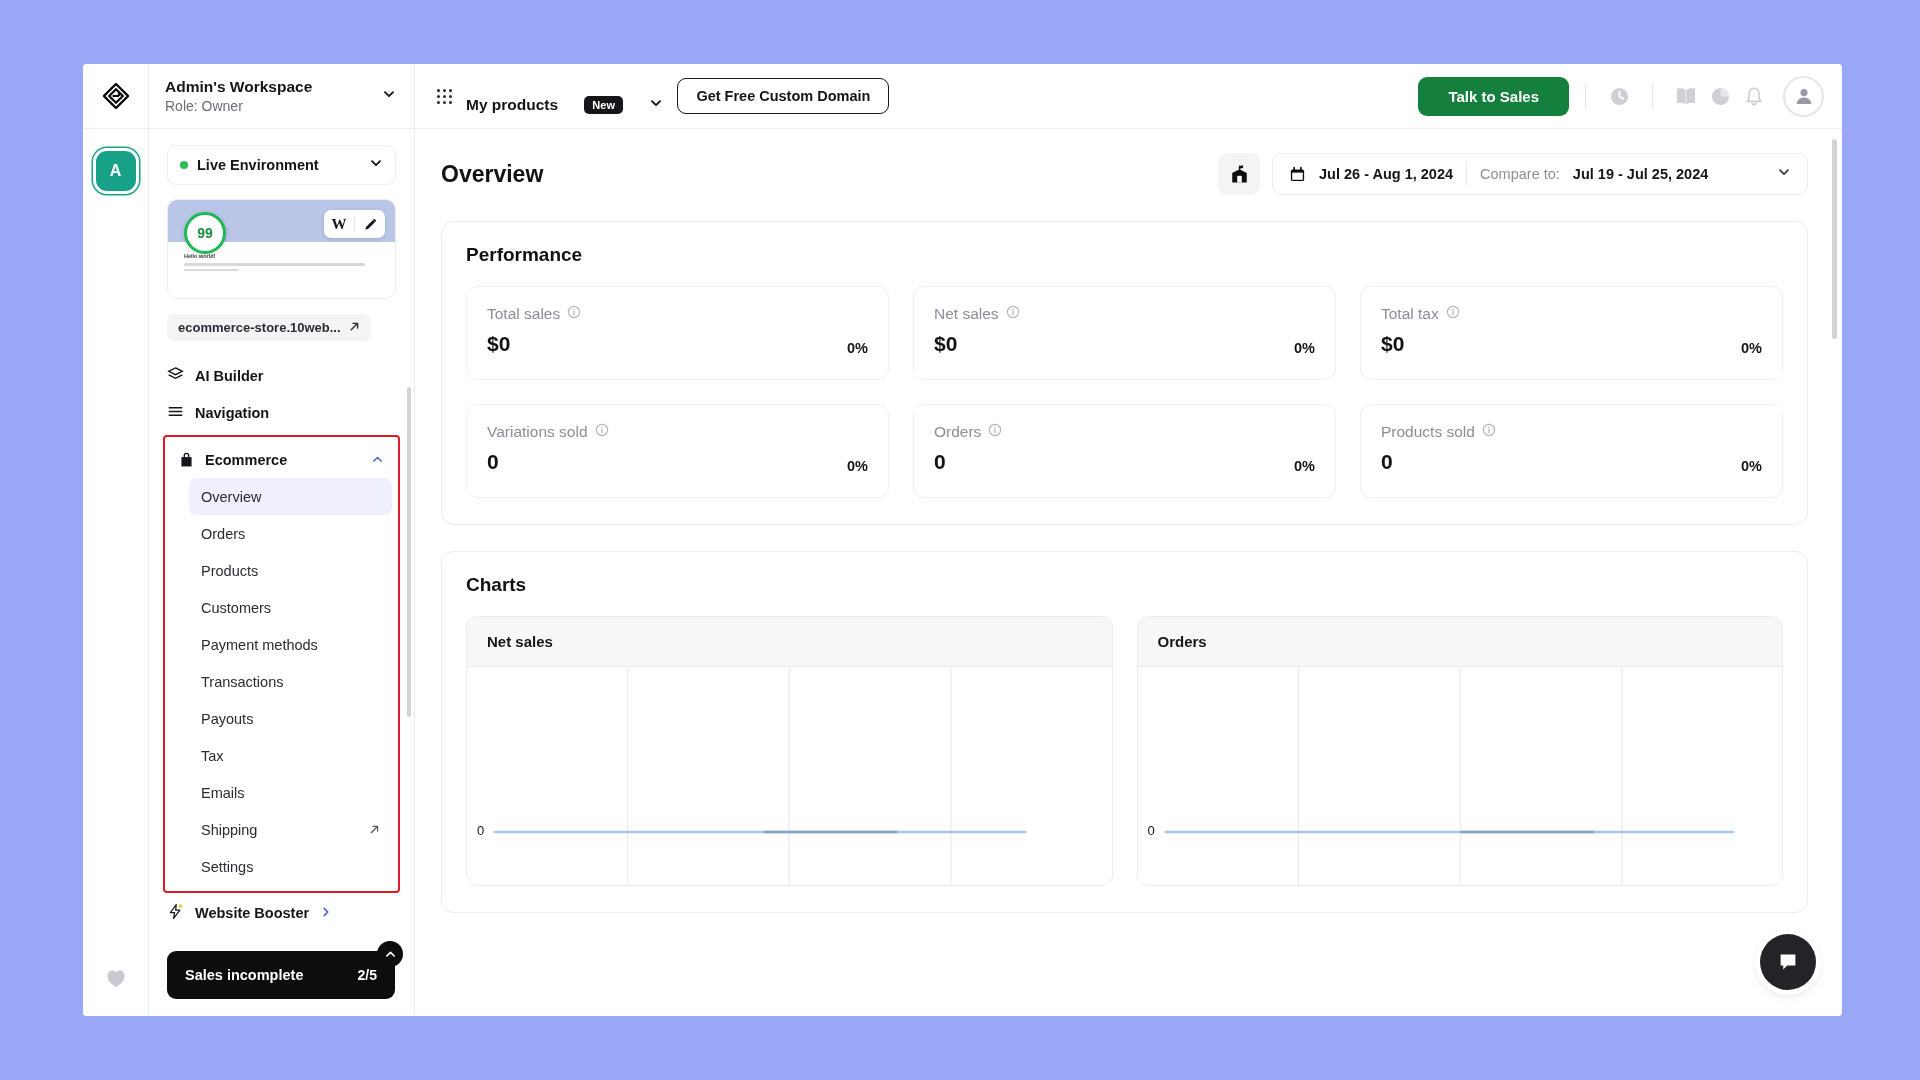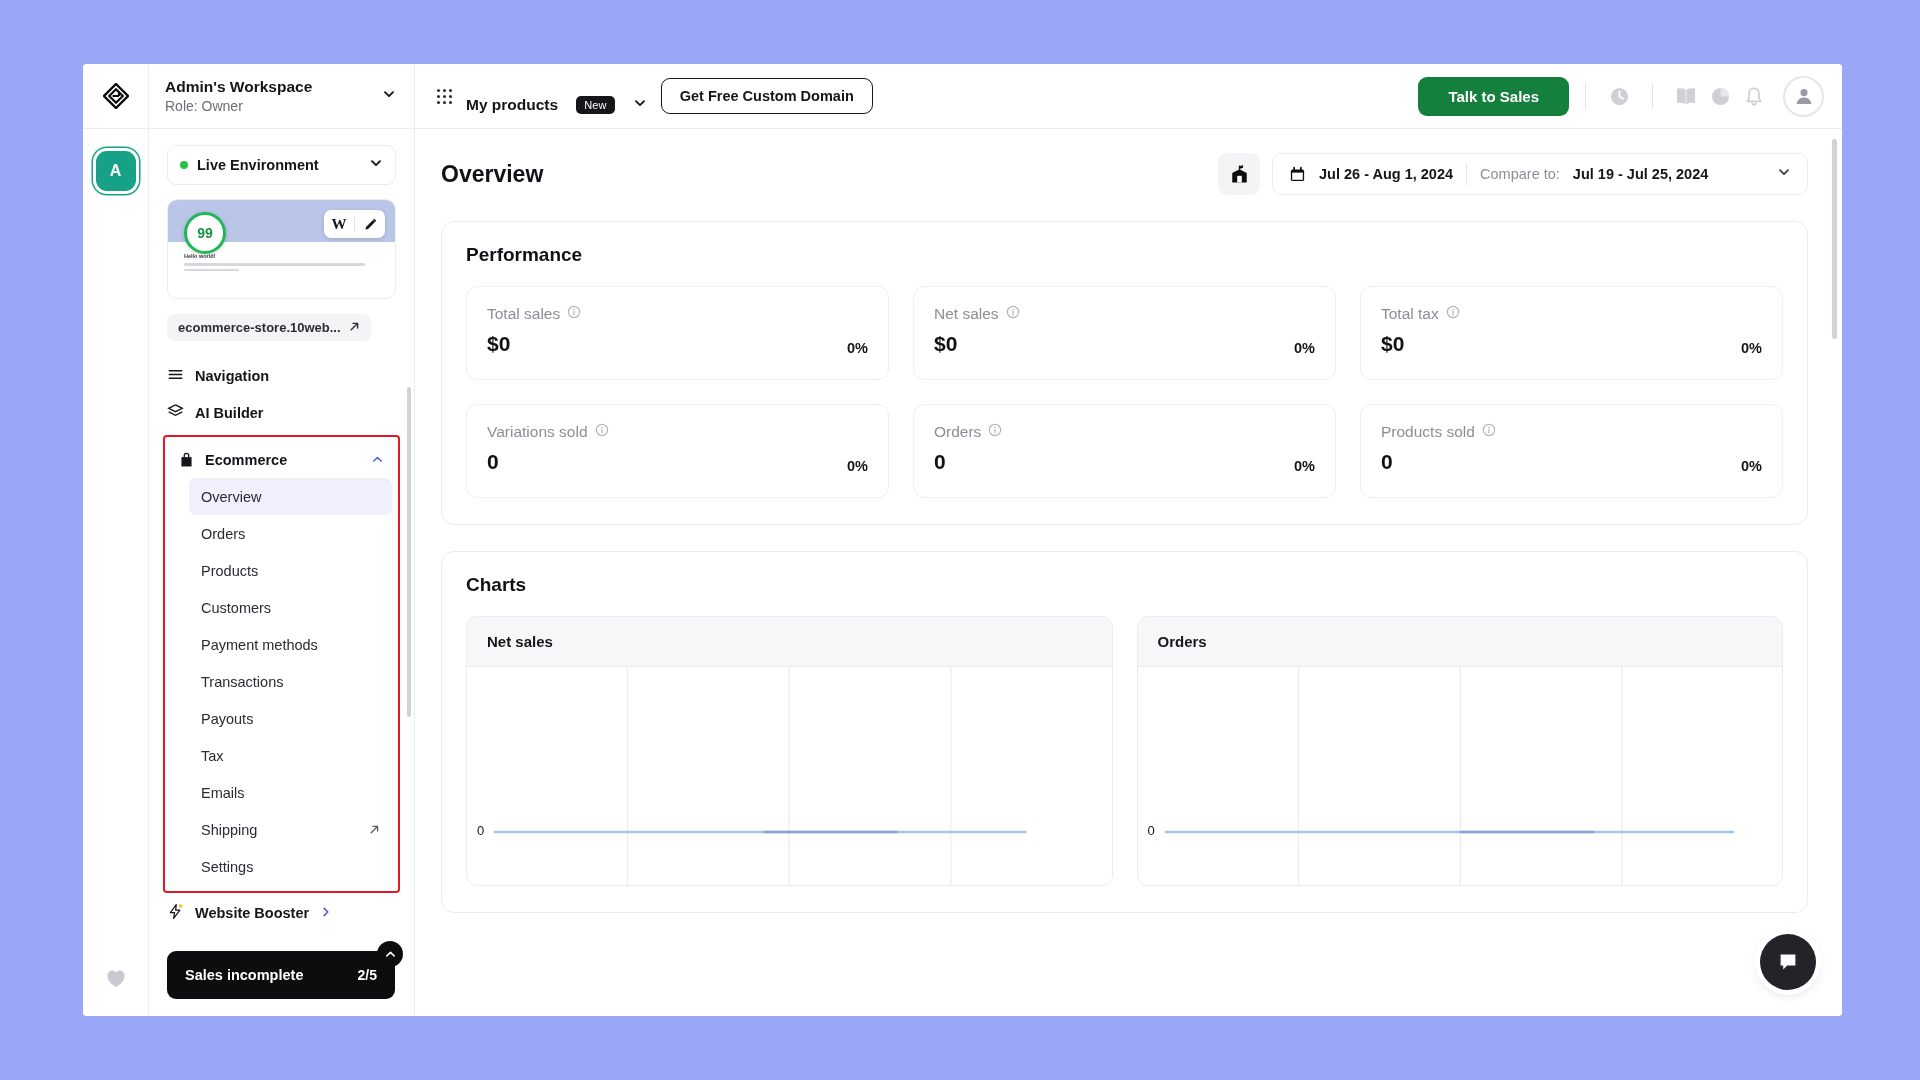--- a/index.html
+++ b/index.html
@@ -43,24 +43,24 @@
     justify-content: flex-end;
   }
   .ws-texts { flex: 1; min-width: 0; }
   .ws-name { font-size: 15.5px; font-weight: 700; color: #16161a; line-height: 1.25; }
   .ws-role { font-size: 14px; color: #6d6d78; line-height: 1.3; }
   .chev { color: #16161a; flex: 0 0 auto; }
 
   .topbar-mid { display: flex; align-items: center; gap: 14px; padding-left: 22px; }
   .grid-dots { display: grid; grid-template-columns: repeat(3, 3px); gap: 3px; }
   .grid-dots i { width: 3px; height: 3px; background: #2b2b33; border-radius: 50%; display: block; }
-  .myproducts { display: flex; align-items: flex-start; gap: 18px; cursor: default; margin-top: 17px; }
+  .myproducts { display: flex; align-items: flex-start; gap: 26px; cursor: default; margin-top: 17px; }
   .mp-label { font-size: 15.5px; font-weight: 700; color: #16161a; }
   .badge-new {
-    background: #16161a; color: #fff; font-size: 11px; font-weight: 400;
+    background: #16161a; color: #fff; font-size: 11px; font-weight: 700;
     padding: 3px 8px; border-radius: 5px; letter-spacing: .2px;
   }
   .btn-outline {
     border: 1.5px solid #16161a; border-radius: 9px;
     padding: 9px 18px; font-size: 14.5px; font-weight: 700; color: #16161a;
     background: #fff; cursor: pointer; white-space: nowrap;
   }
   .topbar-right { margin-left: auto; display: flex; align-items: center; gap: 0; padding-right: 18px; }
   .btn-dark {
     background: #15803d; color: #fff; border: none; border-radius: 9px;
@@ -407,34 +407,34 @@
               <path d="M2.4 9.6 L9.2 2.8 M4.4 2.6 H9.4 V7.6" stroke="#2b2b33" stroke-width="1.5" fill="none" stroke-linecap="round" stroke-linejoin="round"></path>
             </svg>
         </span>
       </div>
 
       <div class="nav-scroll">
 
         <div class="nav-item">
           <span>
             <svg width="17" height="17" viewBox="0 0 18 18">
-                <path d="M2.4 5 H15.6 M2.4 9 H15.6 M2.4 13 H15.6" stroke="#16161a" stroke-width="1.5" stroke-linecap="round"></path>
-              </svg>
-          </span>
-          <span class="ni-label">Navigation</span>
-        </div>
-
-        <div class="nav-item">
-          <span>
-            <svg width="17" height="17" viewBox="0 0 18 18">
                 <path d="M9 2 L16.2 5.6 L9 9.2 L1.8 5.6 Z" fill="none" stroke="#16161a" stroke-width="1.4"></path>
                 <path d="M1.8 9.4 L9 13 L16.2 9.4" fill="none" stroke="#16161a" stroke-width="1.4"></path>
               </svg>
           </span>
           <span class="ni-label">AI Builder</span>
+        </div>
+
+        <div class="nav-item">
+          <span>
+            <svg width="17" height="17" viewBox="0 0 18 18">
+                <path d="M2.4 5 H15.6 M2.4 9 H15.6 M2.4 13 H15.6" stroke="#16161a" stroke-width="1.5" stroke-linecap="round"></path>
+              </svg>
+          </span>
+          <span class="ni-label">Navigation</span>
         </div>
 
         <div class="ecom-group">
           <div class="nav-item">
             <span style="margin-left:10px;display:flex;">
               <svg width="15" height="16" viewBox="0 0 16 17">
                   <path d="M2.6 5.4 H13.4 V15.4 H2.6 Z" fill="#16161a"></path>
                   <path d="M5.6 5.4 V3.9 A2.4 2.4 0 0 1 10.4 3.9 V5.4" fill="none" stroke="#16161a" stroke-width="1.4"></path>
                 </svg>
             </span>

